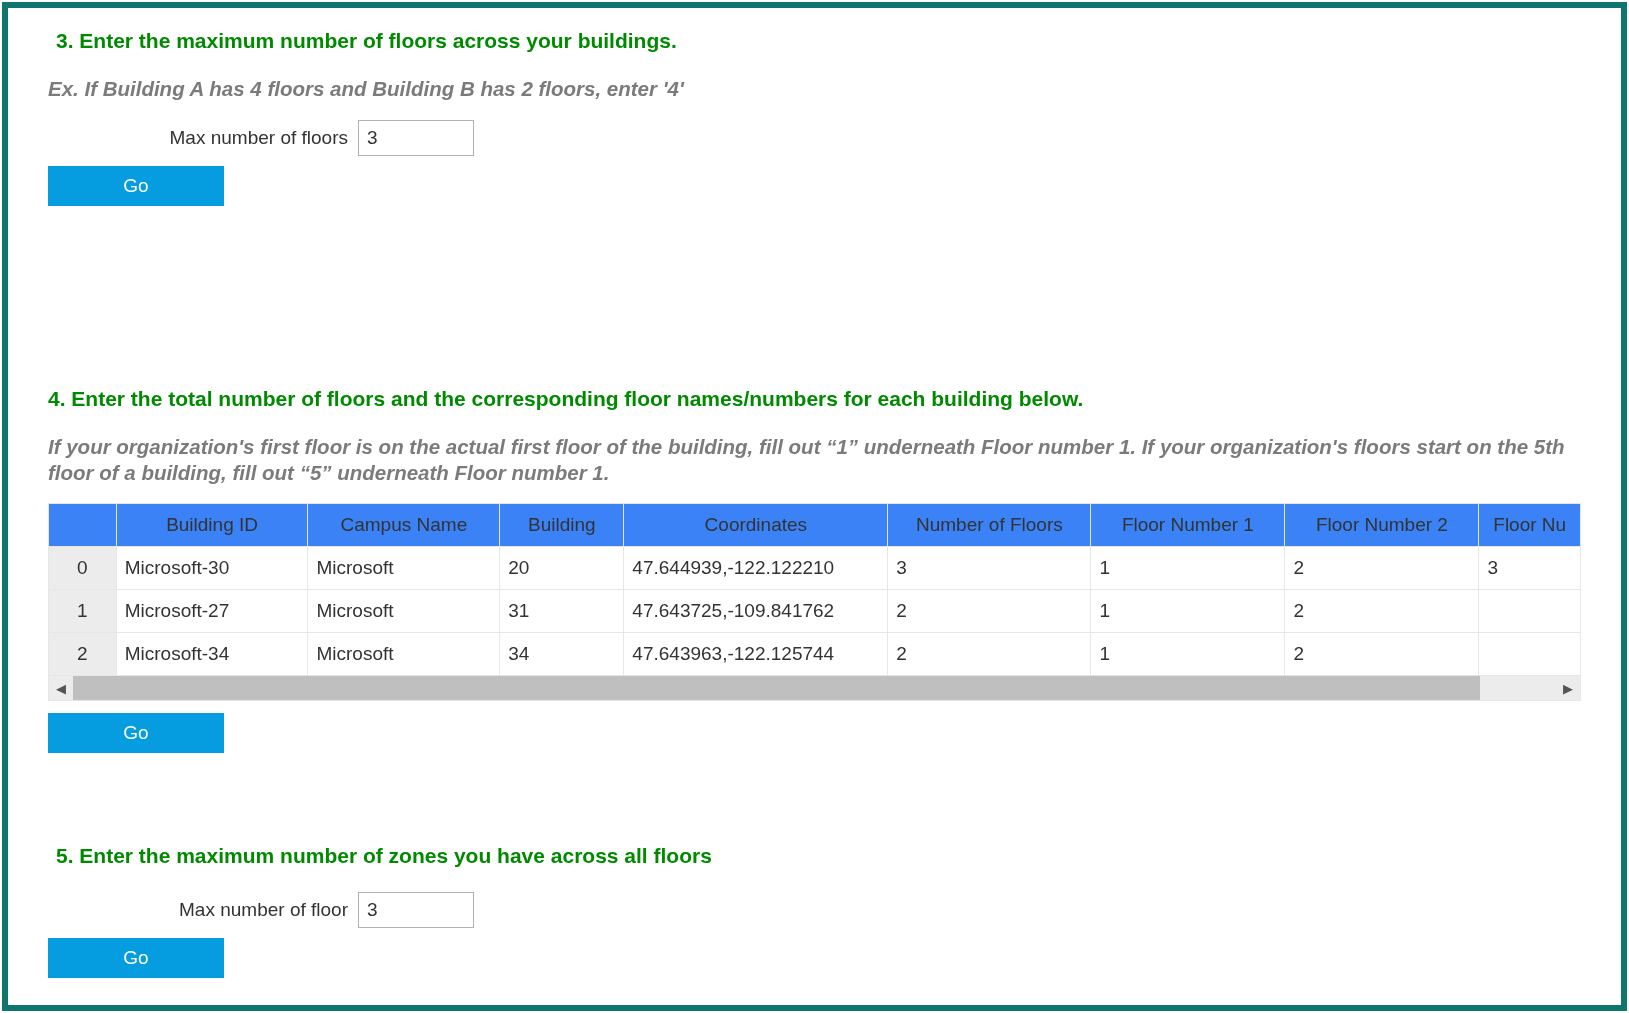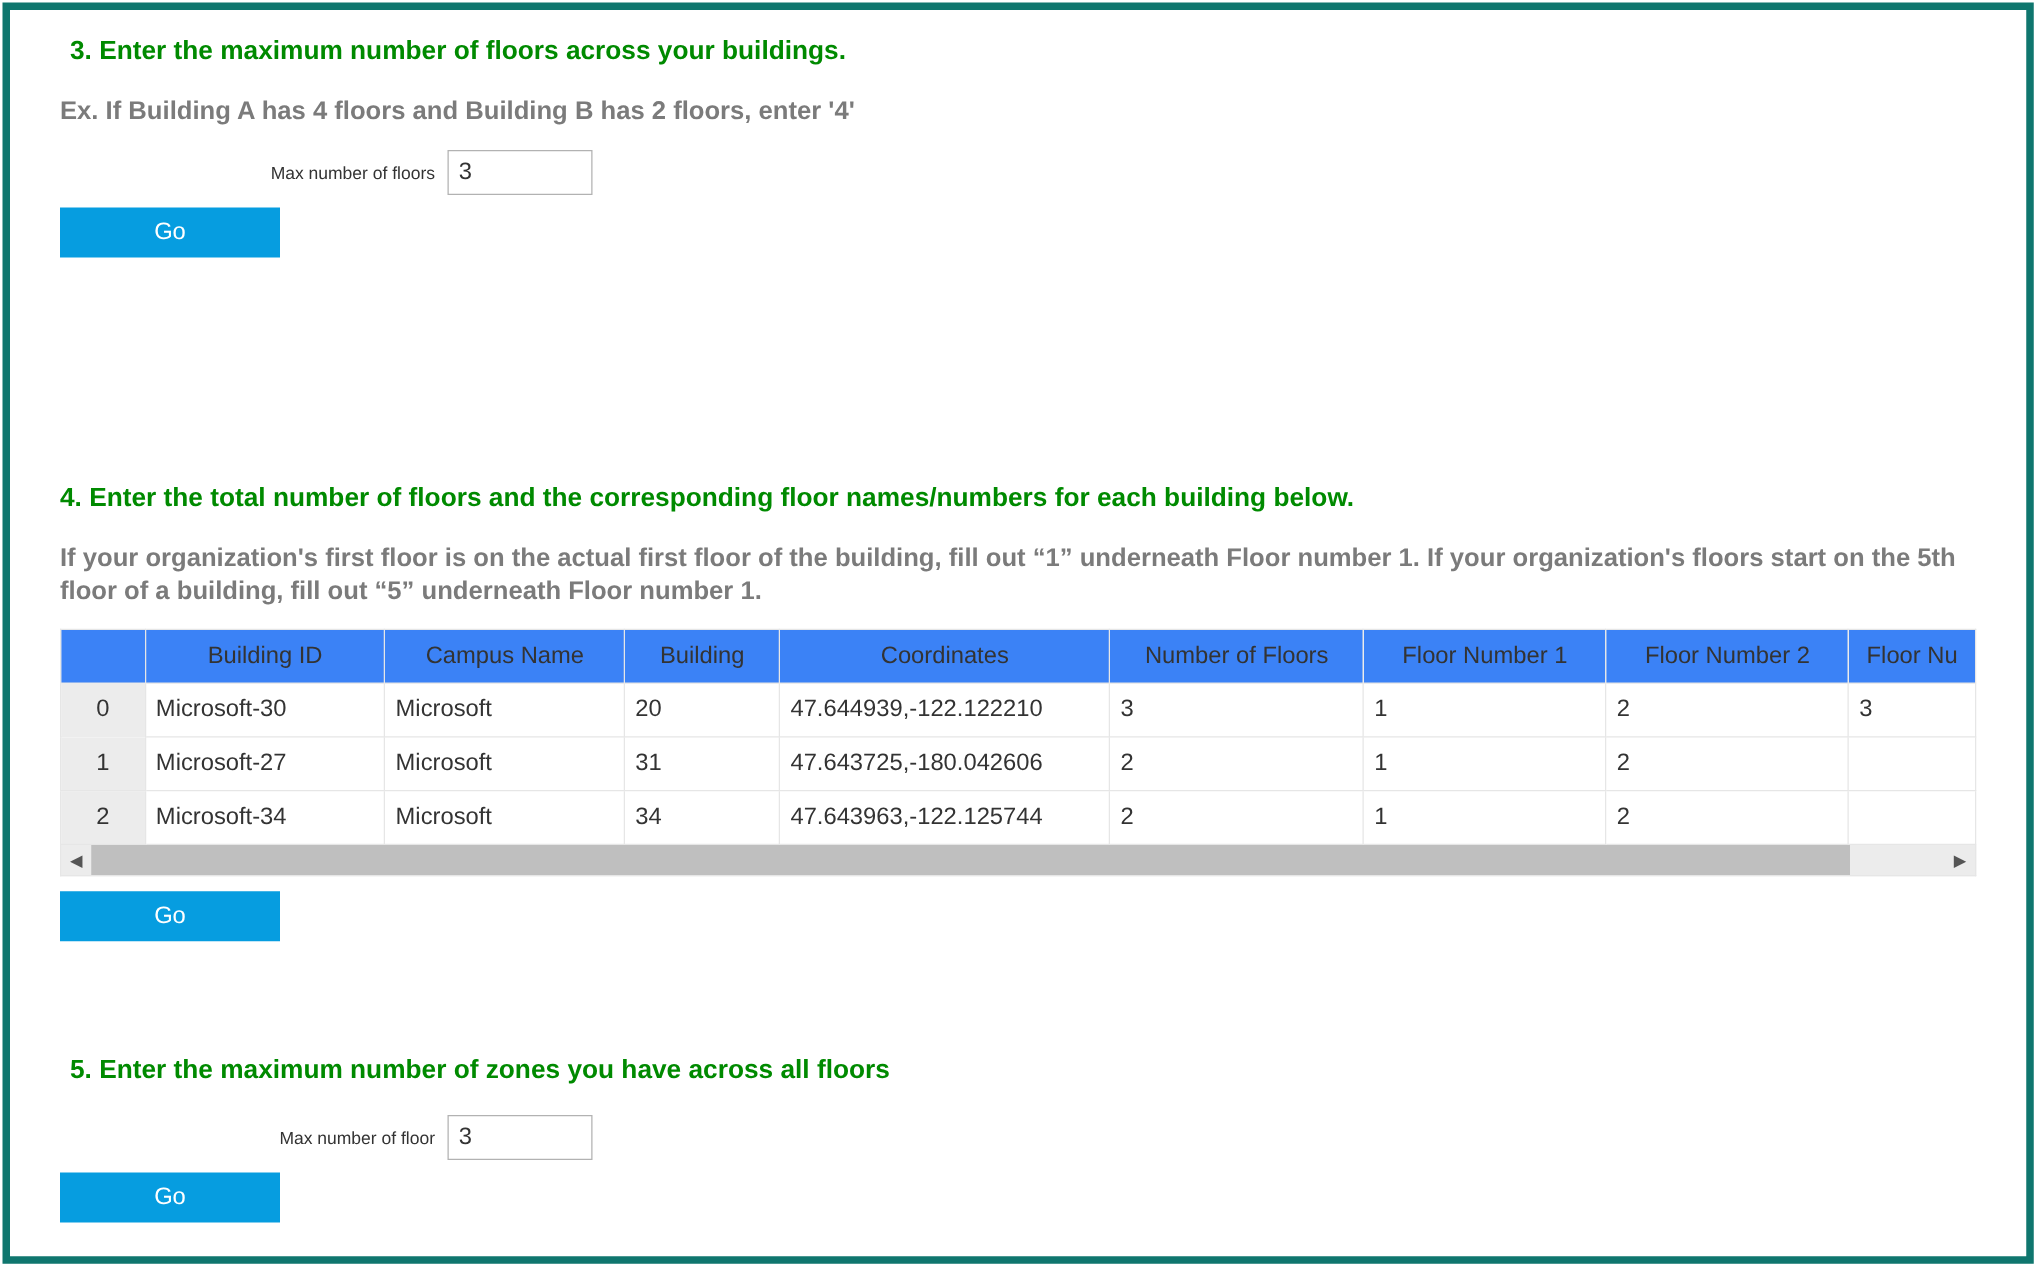--- a/index.html
+++ b/index.html
@@ -24,35 +24,36 @@
   .section-heading {
     color: #008a00;
     font-weight: 700;
     font-size: 21px;
     margin: 0 0 22px 0;
     line-height: 1.25;
     padding-left: 8px;
   }
   .example-text {
     color: #7b7b7b;
+    font-style: italic;
     font-weight: 700;
     font-size: 20.5px;
     margin: 0 0 18px 0;
     line-height: 1.25;
   }
   .field-row {
     display: flex;
     align-items: center;
     margin-bottom: 10px;
   }
   .field-label-block {
     width: 300px;
     text-align: right;
     padding-right: 10px;
-    font-size: 14px;
+    font-size: 19px;
     color: #333333;
   }
   .text-input {
     width: 116px;
     height: 36px;
     border: 1px solid #b2b2b2;
     padding: 2px 8px;
     font-size: 19px;
     color: #333333;
     box-sizing: border-box;
@@ -205,21 +206,21 @@
             <td>3</td>
             <td>1</td>
             <td>2</td>
             <td>3</td>
           </tr>
           <tr>
             <td class="index-cell">1</td>
             <td>Microsoft-27</td>
             <td>Microsoft</td>
             <td>31</td>
-            <td>47.643725,-180.042606</td>
+            <td>47.643725,-109.841762</td>
             <td>2</td>
             <td>1</td>
             <td>2</td>
             <td></td>
           </tr>
           <tr>
             <td class="index-cell">2</td>
             <td>Microsoft-34</td>
             <td>Microsoft</td>
             <td>34</td>

